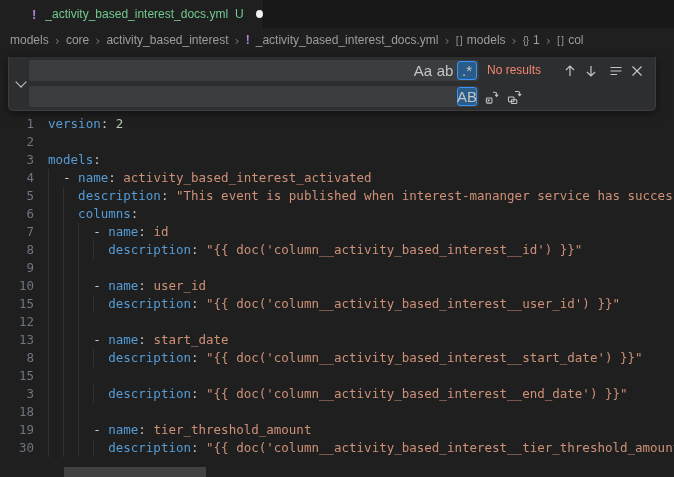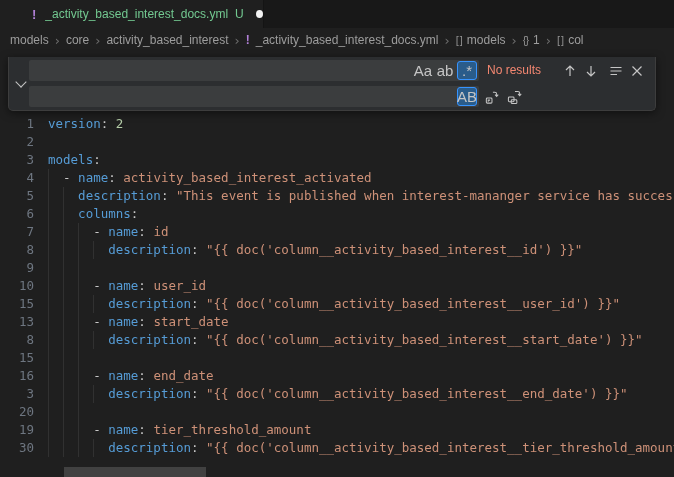--- a/index.html
+++ b/index.html
@@ -146,41 +146,41 @@
         </div>
         <div class="line">
           <div class="gutter">10</div>
           <div class="content"><span class="guide" style="left: 14px;"></span><span class="guide" style="left: 29px;"></span><span class="guide" style="left: 44px;"></span><span class="tk-punc">      - </span><span class="tk-key">name</span><span class="tk-punc">:</span><span class="tk-str"> user_id</span></div>
         </div>
         <div class="line">
           <div class="gutter">15</div>
           <div class="content"><span class="guide" style="left: 14px;"></span><span class="guide" style="left: 29px;"></span><span class="guide" style="left: 44px;"></span><span class="guide" style="left: 59px;"></span><span class="tk-punc">        </span><span class="tk-key">description</span><span class="tk-punc">:</span><span class="tk-str"> "{{ doc('column__activity_based_interest__user_id') }}"</span></div>
         </div>
         <div class="line">
+          <div class="gutter">12</div>
+          <div class="content"><span class="guide" style="left: 14px;"></span><span class="guide" style="left: 29px;"></span><span class="guide" style="left: 44px;"></span></div>
+        </div>
+        <div class="line">
           <div class="gutter">13</div>
           <div class="content"><span class="guide" style="left: 14px;"></span><span class="guide" style="left: 29px;"></span><span class="guide" style="left: 44px;"></span><span class="tk-punc">      - </span><span class="tk-key">name</span><span class="tk-punc">:</span><span class="tk-str"> start_date</span></div>
         </div>
         <div class="line">
           <div class="gutter">8</div>
           <div class="content"><span class="guide" style="left: 14px;"></span><span class="guide" style="left: 29px;"></span><span class="guide" style="left: 44px;"></span><span class="guide" style="left: 59px;"></span><span class="tk-punc">        </span><span class="tk-key">description</span><span class="tk-punc">:</span><span class="tk-str"> "{{ doc('column__activity_based_interest__start_date') }}"</span></div>
         </div>
         <div class="line">
           <div class="gutter">15</div>
           <div class="content"><span class="guide" style="left: 14px;"></span><span class="guide" style="left: 29px;"></span><span class="guide" style="left: 44px;"></span></div>
         </div>
         <div class="line">
-          <div class="gutter">16</div>
-          <div class="content"><span class="guide" style="left: 14px;"></span><span class="guide" style="left: 29px;"></span><span class="guide" style="left: 44px;"></span><span class="tk-punc">      - </span><span class="tk-key">name</span><span class="tk-punc">:</span><span class="tk-str"> end_date</span></div>
-        </div>
-        <div class="line">
           <div class="gutter">3</div>
           <div class="content"><span class="guide" style="left: 14px;"></span><span class="guide" style="left: 29px;"></span><span class="guide" style="left: 44px;"></span><span class="guide" style="left: 59px;"></span><span class="tk-punc">        </span><span class="tk-key">description</span><span class="tk-punc">:</span><span class="tk-str"> "{{ doc('column__activity_based_interest__end_date') }}"</span></div>
         </div>
         <div class="line">
-          <div class="gutter">20</div>
+          <div class="gutter">18</div>
           <div class="content"><span class="guide" style="left: 14px;"></span><span class="guide" style="left: 29px;"></span><span class="guide" style="left: 44px;"></span></div>
         </div>
         <div class="line">
           <div class="gutter">19</div>
           <div class="content"><span class="guide" style="left: 14px;"></span><span class="guide" style="left: 29px;"></span><span class="guide" style="left: 44px;"></span><span class="tk-punc">      - </span><span class="tk-key">name</span><span class="tk-punc">:</span><span class="tk-str"> tier_threshold_amount</span></div>
         </div>
         <div class="line">
           <div class="gutter">30</div>
           <div class="content"><span class="guide" style="left: 14px;"></span><span class="guide" style="left: 29px;"></span><span class="guide" style="left: 44px;"></span><span class="guide" style="left: 59px;"></span><span class="tk-punc">        </span><span class="tk-key">description</span><span class="tk-punc">:</span><span class="tk-str"> "{{ doc('column__activity_based_interest__tier_threshold_amount</span></div>
         </div>

